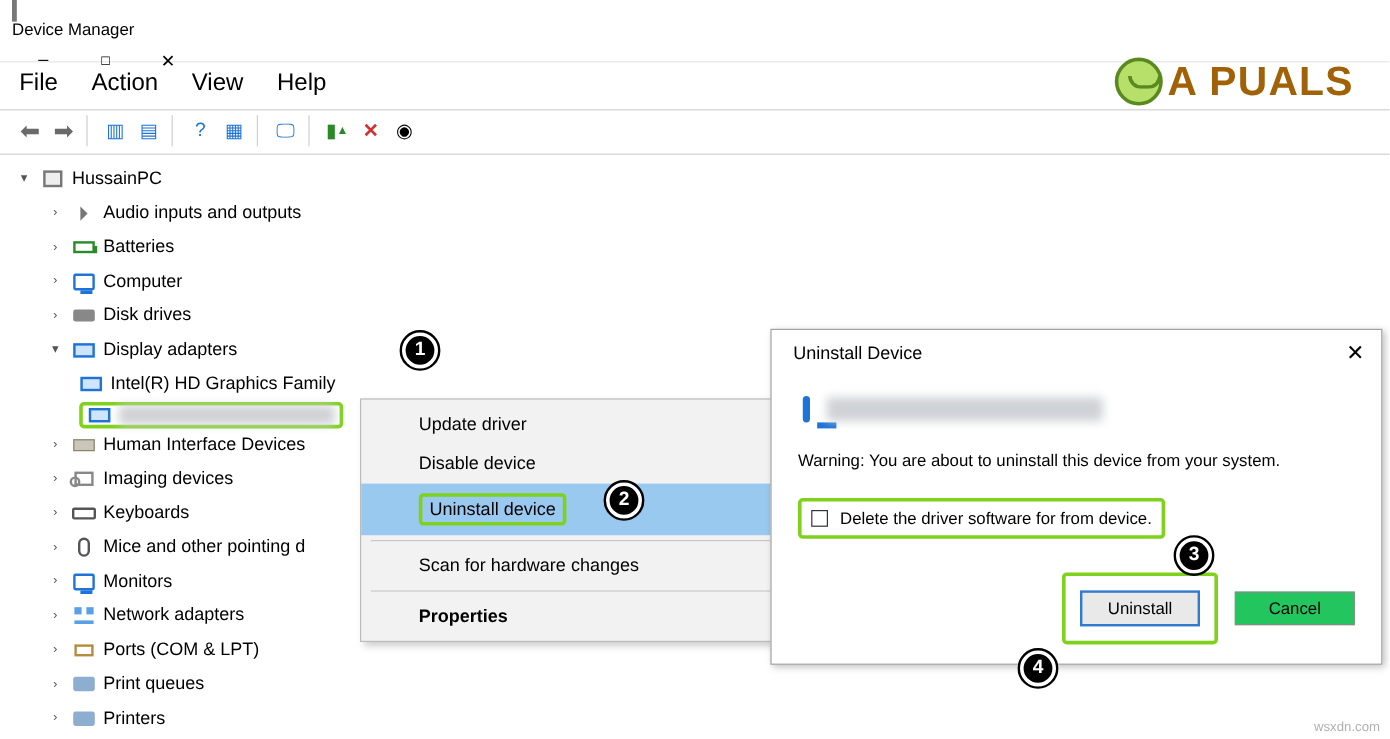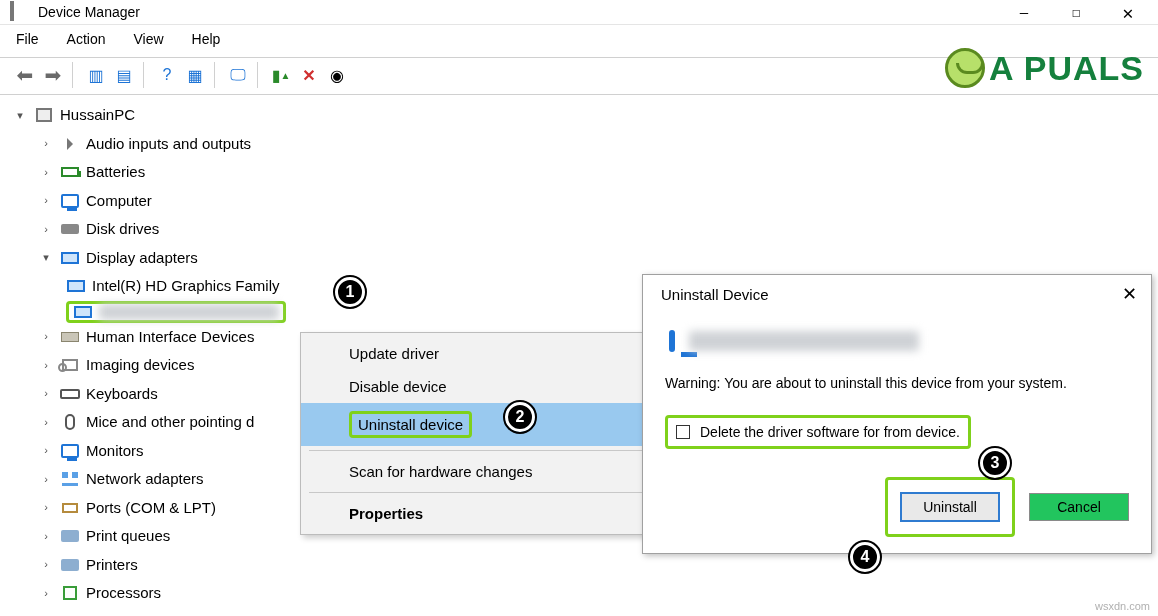--- a/index.html
+++ b/index.html
@@ -10,40 +10,40 @@
     background: #fff;
     width: 1158px;
     height: 616px;
     overflow: hidden;
     position: relative;
     color: #000;
   }
   
   .titlebar {
     display: flex;
-    align-items: center;
-    height: 25px;
+    height: 52px;
     padding: 0 4px 0 10px;
     border-bottom: 1px solid #e5e5e5;
+    flex-direction: column;
   }
   .titlebar .app-icon { width: 18px; height: 18px; margin-right: 10px; }
   .titlebar .title { flex: 1; font-size: 14px; }
   .win-controls { display: flex; }
   .win-btn {
     width: 52px; height: 36px;
     display:flex; align-items:center; justify-content:center;
     font-family: Consolas, monospace;
     font-size: 14px;
   }
   .win-btn.close { font-size: 18px; }
   
   .menubar {
     display:flex; gap: 28px;
     padding: 6px 16px 10px 16px;
-    font-size: 14px;
+    font-size: 20px;
   }
   .menubar span { }
   
   .toolbar {
     display:flex; align-items:center; gap:4px;
     padding: 4px 10px 6px 6px;
     border-top:1px solid #d0d0d0;
     border-bottom:1px solid #d0d0d0;
   }
   .tb-group { display:flex; align-items:center; gap:2px; padding:0 6px; border-right:1px solid #d0d0d0;}
@@ -116,21 +116,21 @@
   
   .badge {
     width:30px;height:30px;border-radius:50%;
     background:#000; color:#fff; border:3px solid #fff; outline:2px solid #000;
     display:flex;align-items:center;justify-content:center;
     font-weight:700; font-size:16px;
     position:absolute;
   }
   
   .watermark-logo{
-    position:absolute; right:14px; top:48px; font-size:34px; font-weight:700; color:#15803d; letter-spacing:1px;
+    position:absolute; right:30px; top:48px; font-size:34px; font-weight:700; color:#a16207; letter-spacing:1px;
     display:flex;align-items:center;gap:4px;
   }
   .watermark-logo .head{ width:40px;height:40px;border-radius:50%;background:#b7e06a;border:3px solid #5a8a1f; position:relative;}
   .watermark-logo .head::after{content:"";position:absolute;left:8px;top:12px;width:22px;height:8px;border:3px solid #5a8a1f;border-top:none;border-radius:0 0 12px 12px;}
   .wsrc { position:absolute; right:8px; bottom:4px; font-size:11px; color:#b0b0b0;margin-left:44px;}
 
   
   .icon-monitor{ width:18px;height:14px;border:2px solid #1e74d6; border-radius:2px; position:relative;}
   .icon-monitor::after{content:"";position:absolute;left:4px;bottom:-5px;width:10px;height:3px;background:#1e74d6;}
   .icon-hdd{width:18px;height:10px;background:#888;border-radius:2px;}

